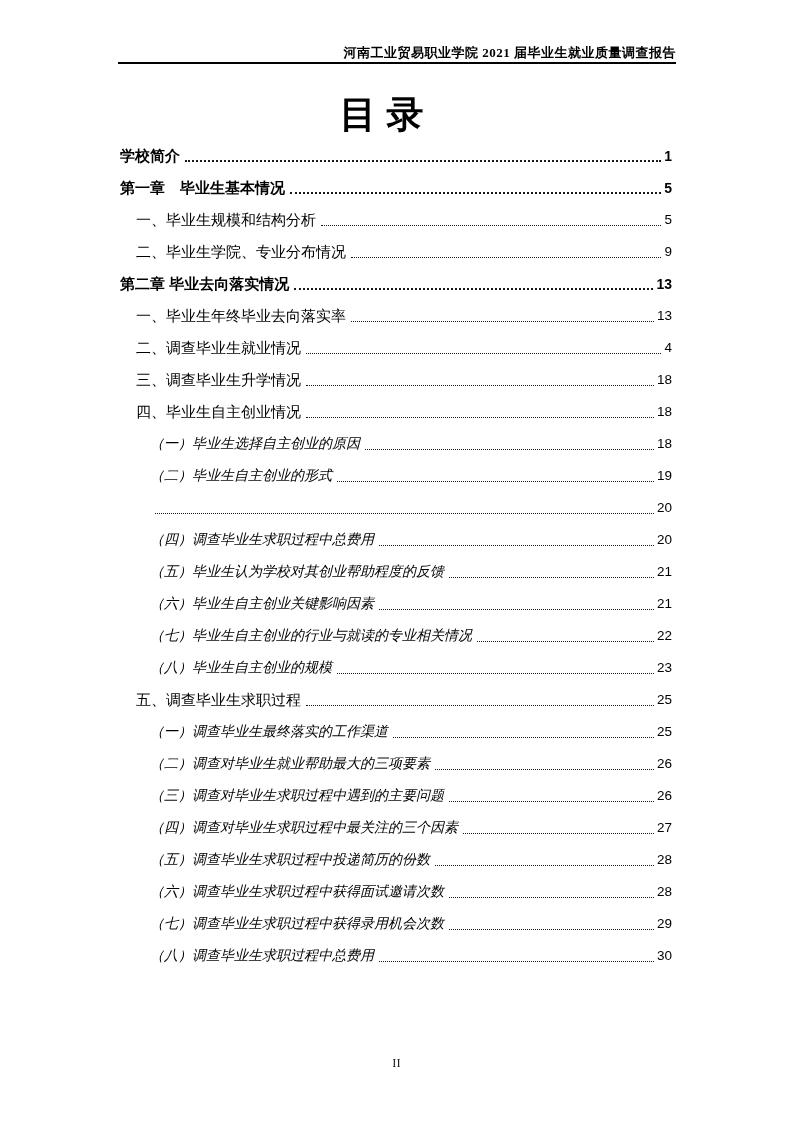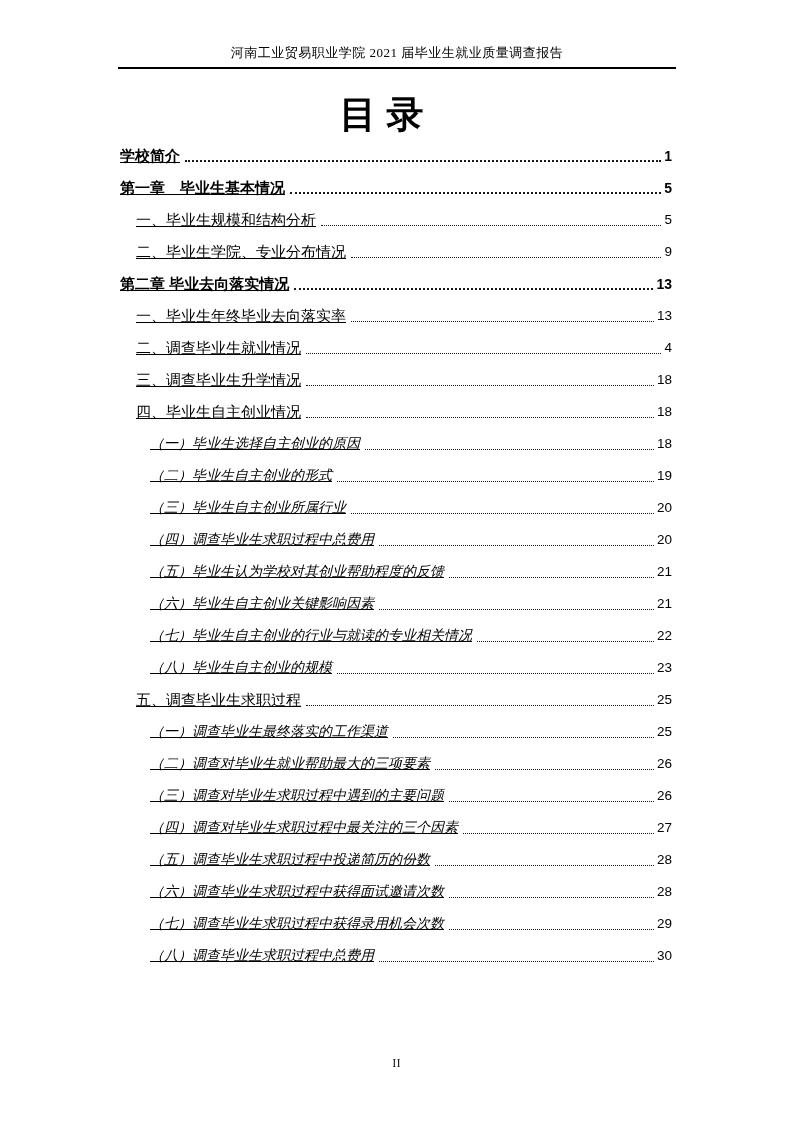--- a/index.html
+++ b/index.html
@@ -12,25 +12,24 @@
     color: #000000;
     font-family: "Liberation Serif", serif;
   }
 
   
   .page-header {
     position: absolute;
     top: 44px;
     left: 118px;
     width: 558px;
-    text-align: center;
+    text-align: right;
     font-size: 13px;
-    font-weight: 400;
+    font-weight: 700;
     letter-spacing: 0.5px;
-    padding-bottom: 5px;
     border-bottom: 2.5px solid #000000;
     font-family: "Liberation Serif", serif;
     white-space: nowrap;
   }
 
   
   .doc-title {
     position: absolute;
     top: 90px;
     left: 0;
@@ -50,21 +49,21 @@
     left: 120px;
     width: 552px;
   }
   .toc-entry {
     display: flex;
     height: 32px;
     line-height: 32px;
     font-size: 15px;
     cursor: pointer;
   }
-  .toc-entry .label { white-space: nowrap; text-decoration: underline; }
+  .toc-entry .label { white-space: nowrap; }
   .toc-entry .leader {
     flex: 1;
     align-self: flex-end;
     height: 0;
     border-bottom: 1.8px dotted #1a1a1a;
     margin: 0 3px 10px 5px;
     min-width: 20px;
   }
   .toc-entry .page {
     white-space: nowrap;
@@ -156,21 +155,20 @@
       <span class="label">（一）毕业生选择自主创业的原因</span>
       <span class="leader"></span>
       <span class="page">18</span>
     </div>
     <div class="toc-entry lvl2">
       <span class="label">（二）毕业生自主创业的形式</span>
       <span class="leader"></span>
       <span class="page">19</span>
     </div>
     <div class="toc-entry lvl2">
-      <span class="label">（三）毕业生自主创业所属行业</span>
       <span class="leader"></span>
       <span class="page">20</span>
     </div>
     <div class="toc-entry lvl2">
       <span class="label">（四）调查毕业生求职过程中总费用</span>
       <span class="leader"></span>
       <span class="page">20</span>
     </div>
     <div class="toc-entry lvl2">
       <span class="label">（五）毕业生认为学校对其创业帮助程度的反馈</span>

